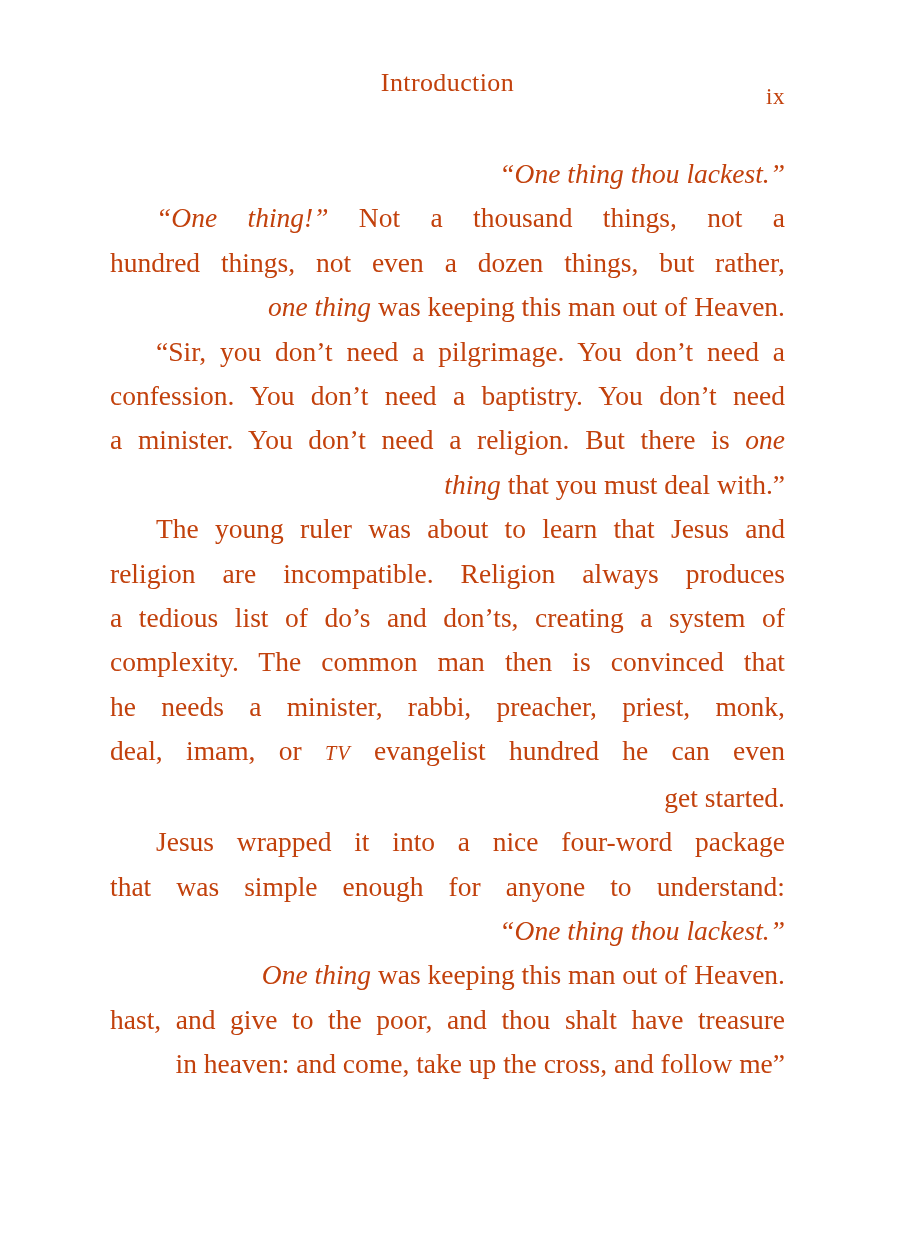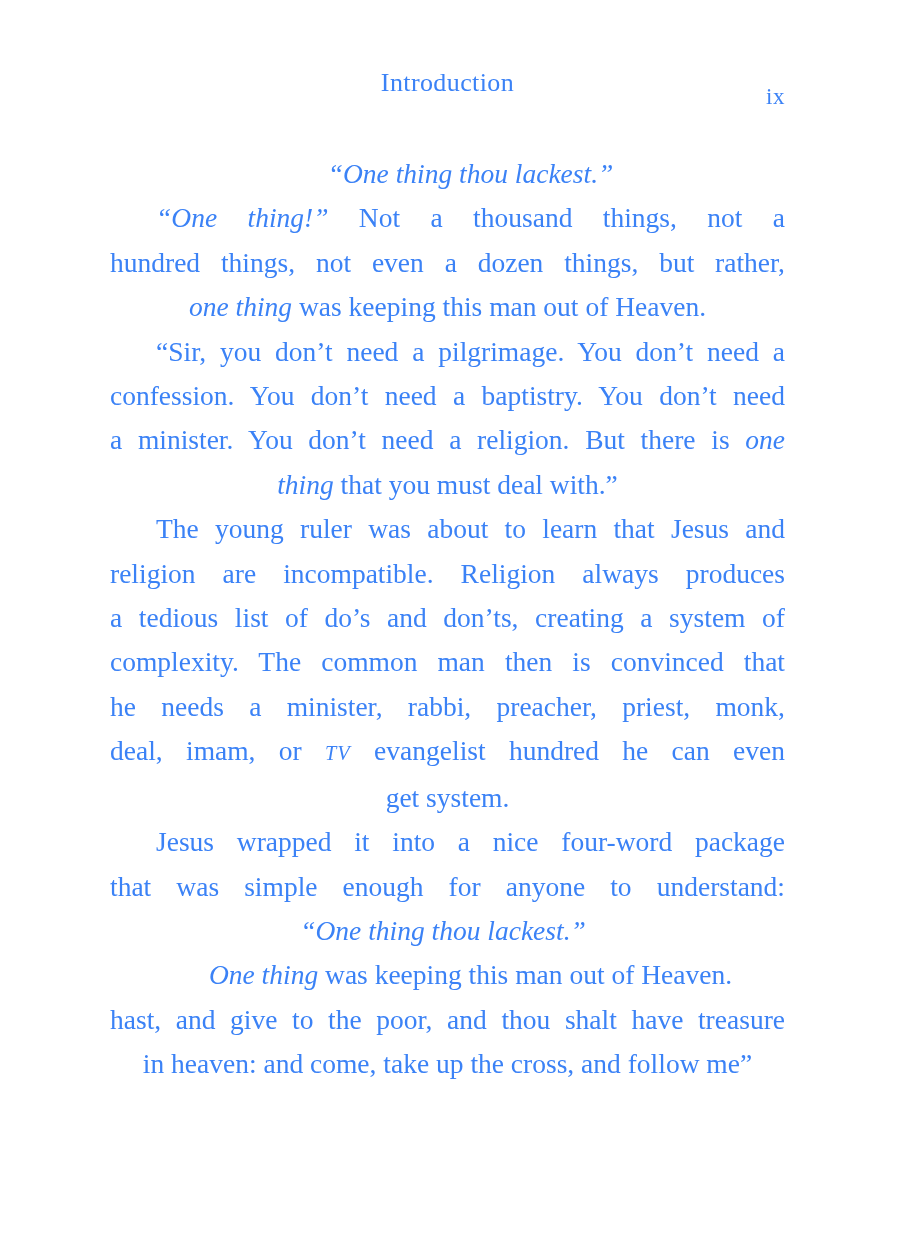--- a/index.html
+++ b/index.html
@@ -6,21 +6,21 @@
     margin: 0;
     padding: 0;
     background: #ffffff;
   }
   .page {
     position: relative;
     width: 900px;
     height: 1250px;
     background: #ffffff;
     font-family: "Liberation Serif", serif;
-    color: #3b82f6;
+    color: #c2410c;
     overflow: hidden;
   }
   .running-head {
     position: absolute;
     top: 68px;
     left: 110px;
     right: 115px;
     height: 34px;
   }
   .running-head .title {
@@ -37,21 +37,21 @@
   }
   .body-text {
     position: absolute;
     top: 152px;
     left: 110px;
     width: 675px;
     font-size: 27.5px;
     line-height: 44.4px;
   }
   .para { margin: 0; }
-  .line { text-align: center; white-space: normal; }
+  .line { text-align: right; white-space: normal; }
   .line.just {
     text-align: justify;
     text-align-last: justify;
   }
   .line.indent { text-indent: 46px; }
   .line.outdent { text-indent: -9px; }
   .italic { font-style: italic; }
   .smallcaps {
     font-size: 0.74em;
     letter-spacing: 0.05em;
@@ -82,21 +82,21 @@
         <div class="line just"><span>a minister. You don’t need a religion. But there is </span><span class="italic">one</span></div>
         <div class="line"><span class="italic">thing</span><span> that you must deal with.”</span></div>
       </div>
       <div class="para">
         <div class="line just indent"><span>The young ruler was about to learn that Jesus and</span></div>
         <div class="line just"><span>religion are incompatible. Religion always produces</span></div>
         <div class="line just"><span>a tedious list of do’s and don’ts, creating a system of</span></div>
         <div class="line just"><span>complexity. The common man then is convinced that</span></div>
         <div class="line just"><span>he needs a minister, rabbi, preacher, priest, monk,</span></div>
         <div class="line just"><span>deal, imam, or </span><span class="smallcaps">TV</span><span> evangelist hundred he can even</span></div>
-        <div class="line"><span>get system.</span></div>
+        <div class="line"><span>get started.</span></div>
       </div>
       <div class="para">
         <div class="line just indent"><span>Jesus wrapped it into a nice four-word package</span></div>
         <div class="line just"><span>that was simple enough for anyone to understand:</span></div>
         <div class="line outdent"><span class="italic">“One thing thou lackest.”</span></div>
       </div>
       <div class="para">
         <div class="line indent"><span class="italic">One thing</span><span> was keeping this man out of Heaven.</span></div>
       </div>
       <div class="para">

